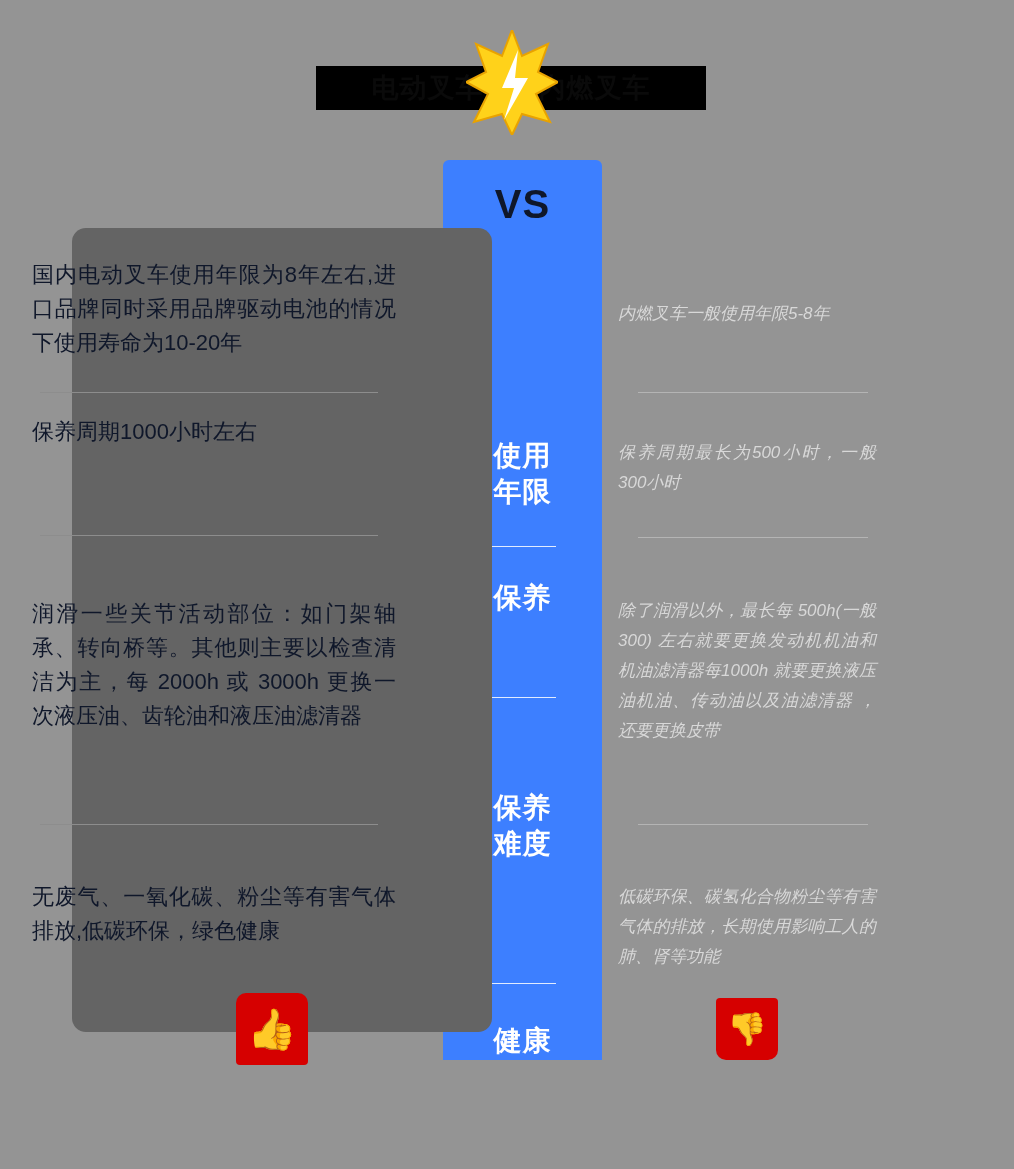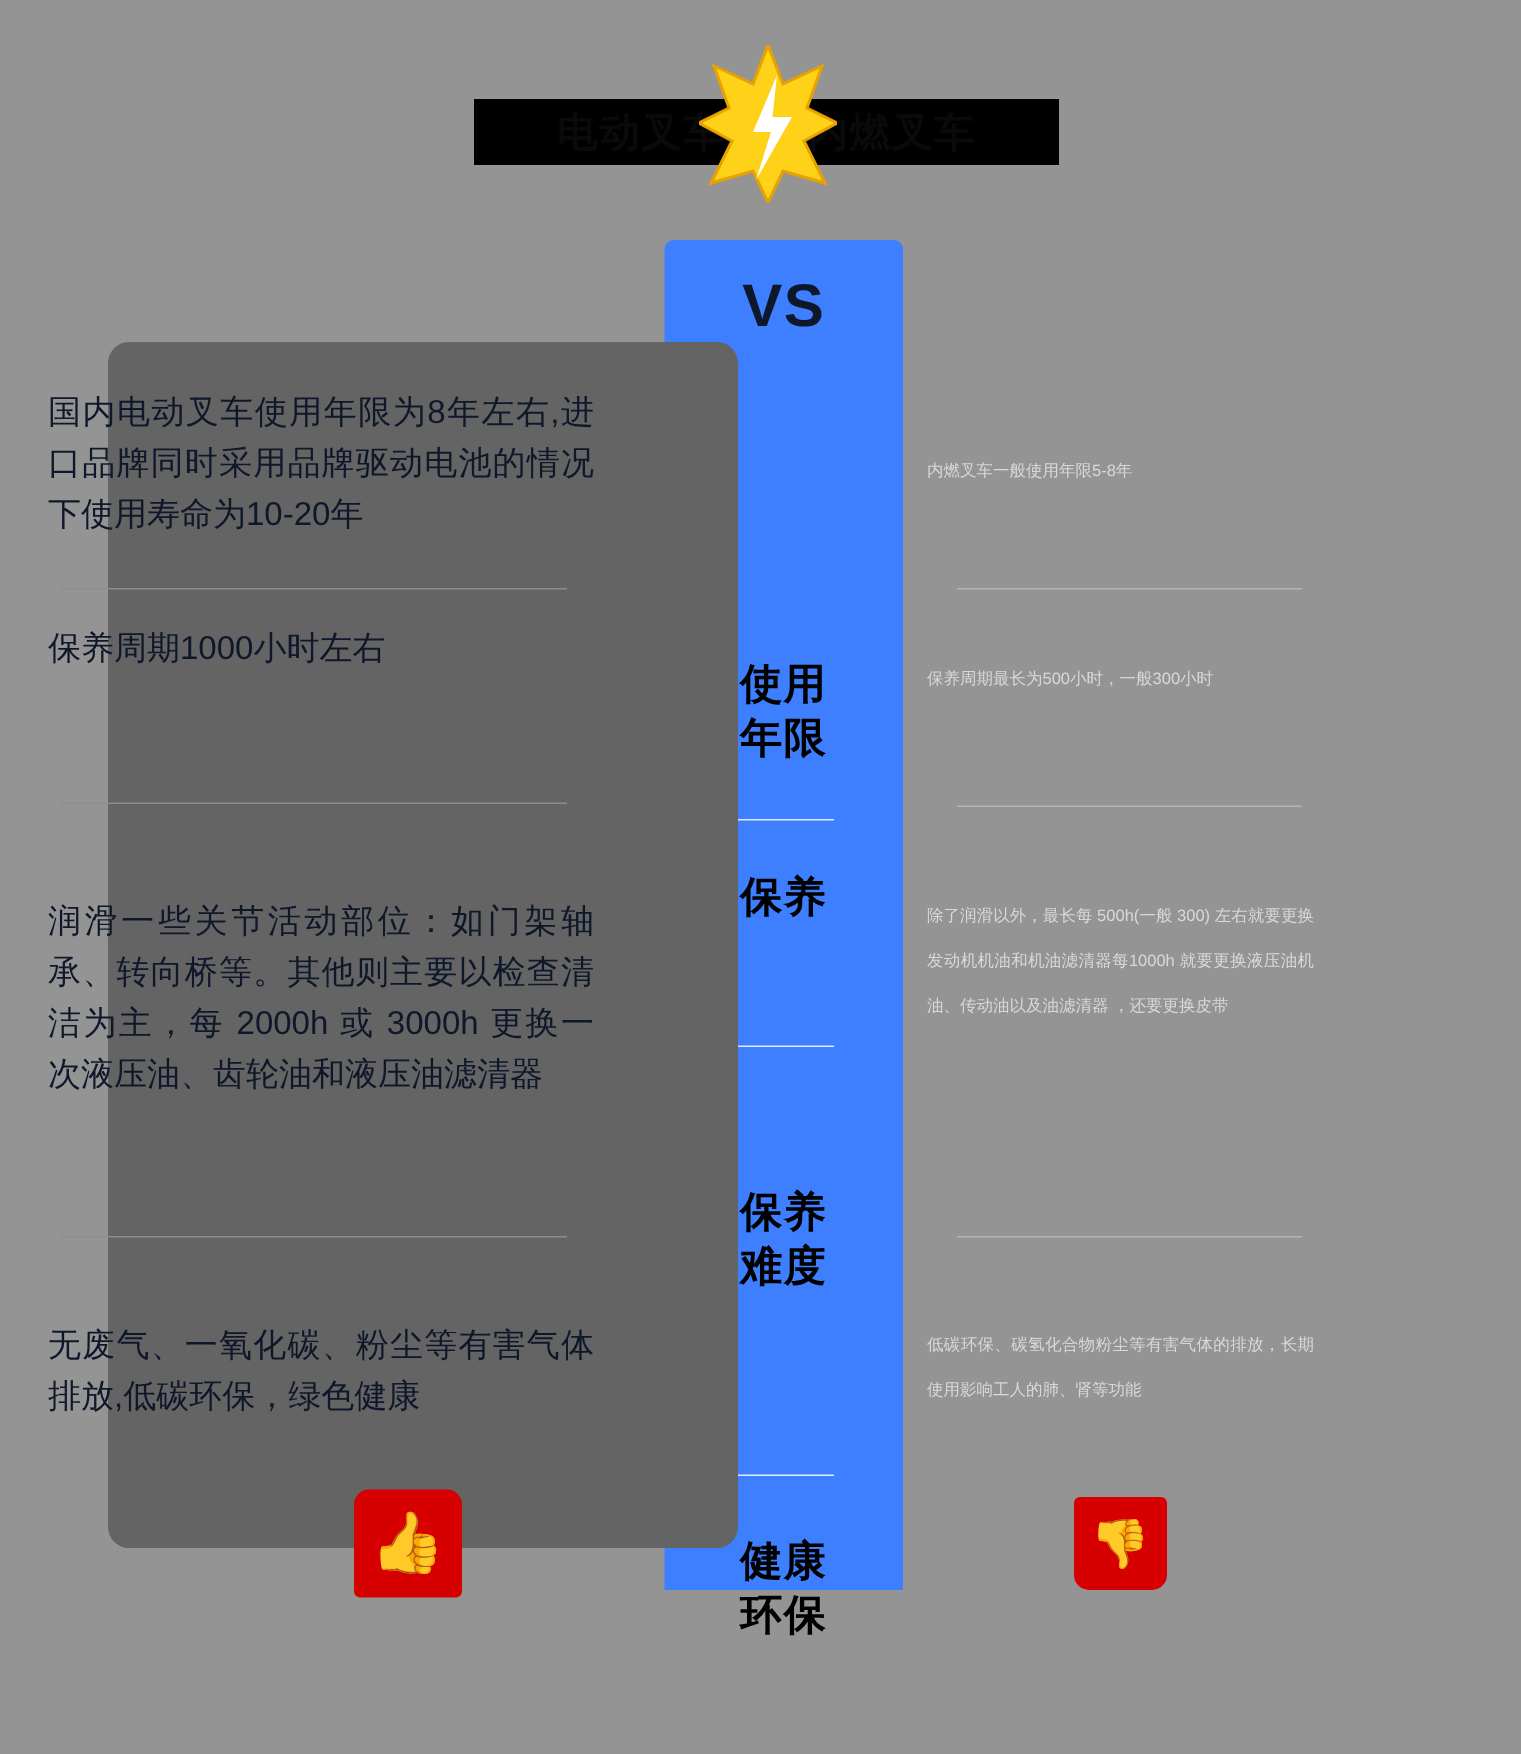--- a/index.html
+++ b/index.html
@@ -74,21 +74,21 @@
     color: #0f172a;
     font-size: 40px;
     font-weight: bold;
     letter-spacing: 1px;
   }
   .center-label {
     position: absolute;
     left: 0;
     width: 159px;
     text-align: center;
-    color: #000000;
+    color: #ffffff;
     font-size: 28px;
     font-weight: bold;
     line-height: 36px;
     letter-spacing: 1px;
   }
   .center-divider {
     position: absolute;
     left: 47px;
     width: 66px;
     height: 1px;
@@ -123,23 +123,24 @@
     height: 1px;
     background: #8d8d8d;
   }
 
   
   .right-row {
     position: absolute;
     left: 618px;
     width: 258px;
     color: #d8d8d8;
-    font-size: 11px;
+    font-size: 17px;
     line-height: 30px;
     text-align: justify;
+    font-style: italic;
   }
   .right-divider {
     position: absolute;
     left: 638px;
     width: 230px;
     height: 1px;
     background: #b4b4b4;
   }
 
   
@@ -200,21 +201,20 @@
   <div class="center-divider" style="top:537px;"></div>
 
   <div class="center-label" style="top:630px;">
     <div>保养</div>
     <div>难度</div>
   </div>
   <div class="center-divider" style="top:823px;"></div>
 
   <div class="center-label" style="top:863px;">
     <div>健康</div>
-    <div>环保</div>
   </div>
 </div>
 
 <div class="left-panel"></div>
 
 <div class="left-row" style="top:258px;">国内电动叉车使用年限为8年左右,进口品牌同时采用品牌驱动电池的情况下使用寿命为10-20年</div>
 <div class="left-divider" style="top:392px;"></div>
 
 <div class="left-row" style="top:415px;">保养周期1000小时左右</div>
 <div class="left-divider" style="top:535px;"></div>

